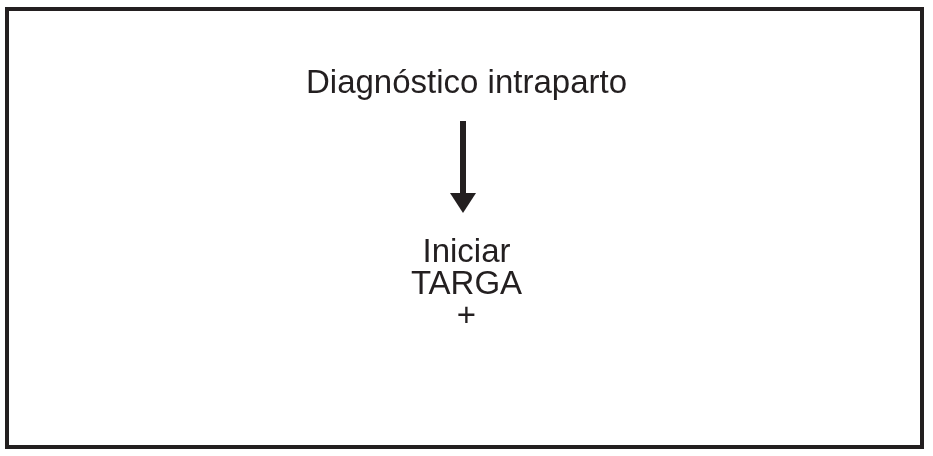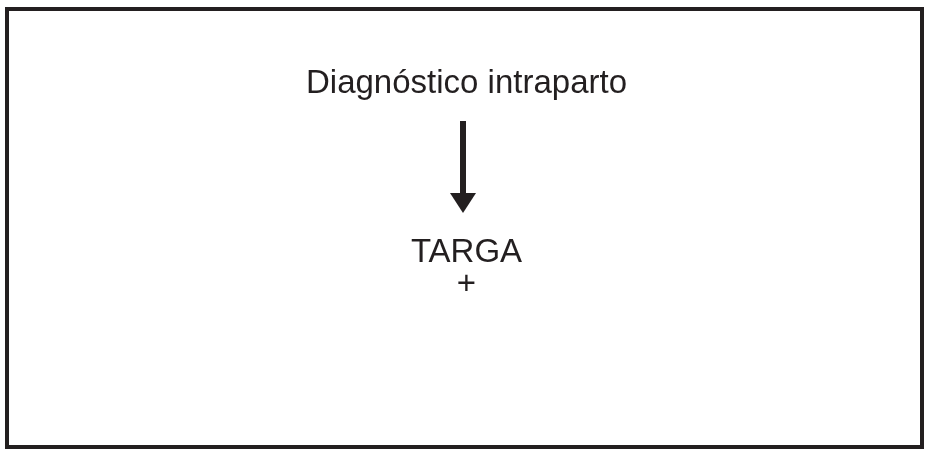--- a/index.html
+++ b/index.html
@@ -59,17 +59,18 @@
   <div class="node node-top">
     <div>Diagnóstico intraparto</div>
   </div>
 
   <svg class="arrow" viewBox="0 0 28 92" xmlns="http://www.w3.org/2000/svg" aria-hidden="true">
     <rect x="11" y="0" width="6" height="74" fill="currentColor"></rect>
     <polygon points="1,72 27,72 14,92" fill="currentColor"></polygon>
   </svg>
 
   <div class="node node-bottom">
+    <div>Iniciar</div>
     <div>TARGA</div>
     <div>+</div>
   </div>
 
 </div>
 
 </body></html>

